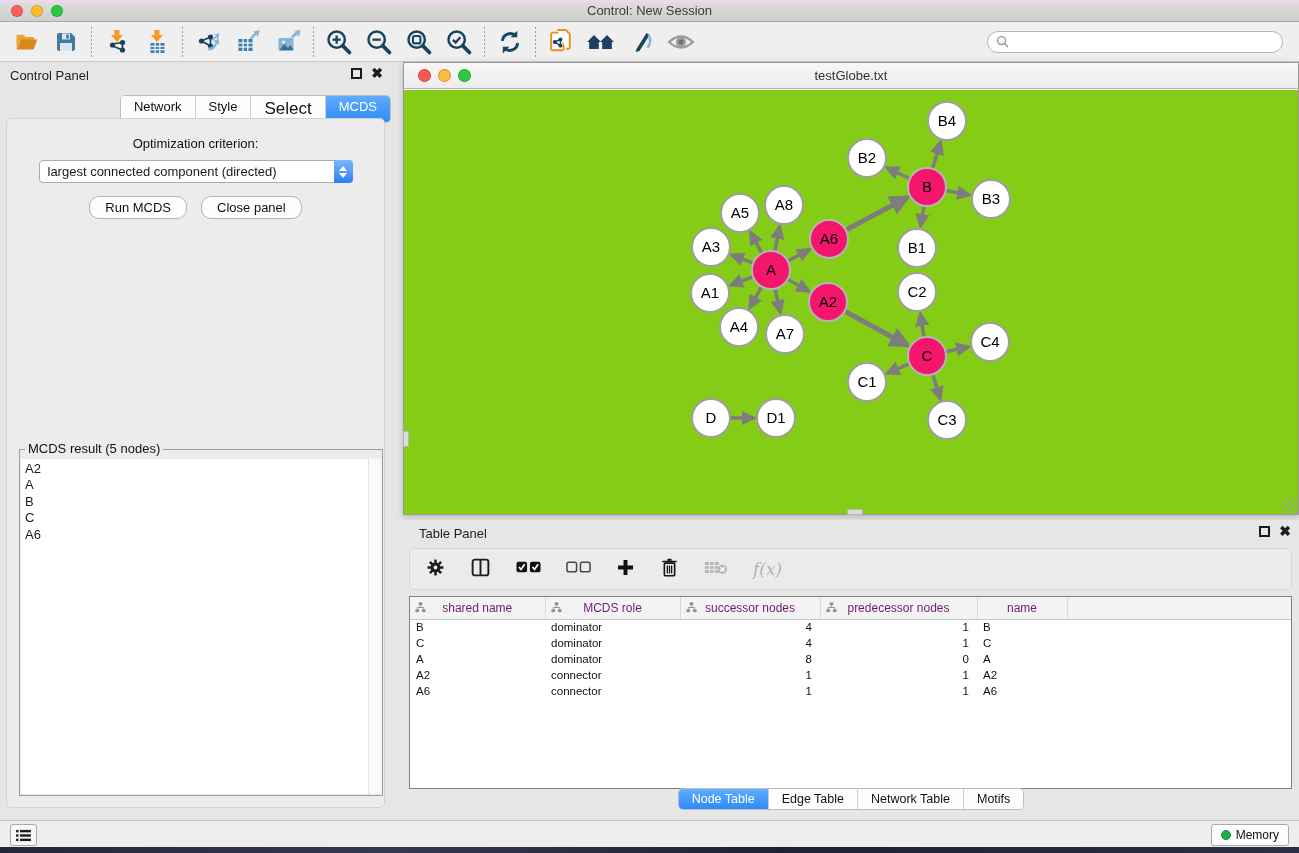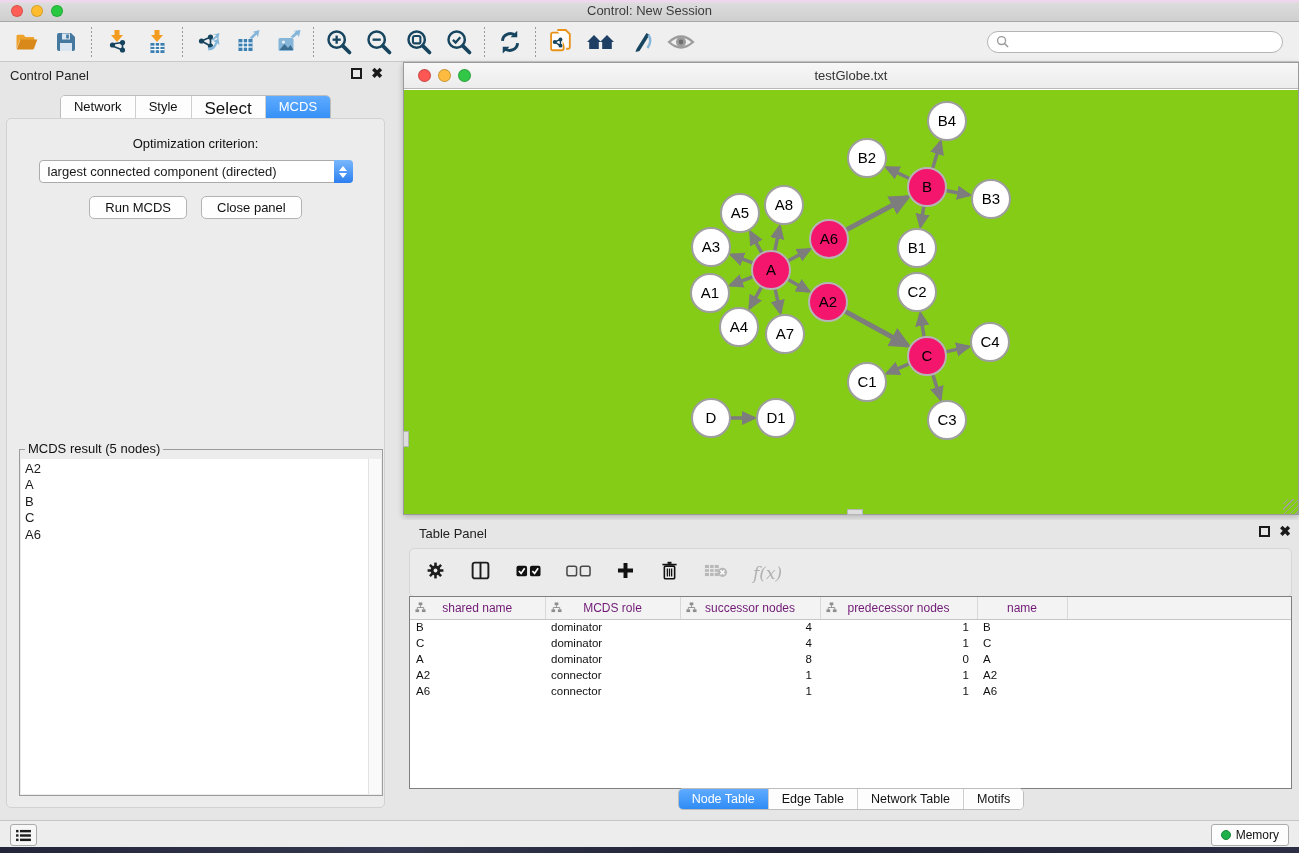--- a/index.html
+++ b/index.html
@@ -28,37 +28,37 @@
   .searchwrap input{border:none;outline:none;flex:1;font-size:12px;background:transparent;margin-left:5px;
                     font-family:"Liberation Sans",sans-serif;}
 
   
   .control-panel{position:absolute;left:0;top:62px;width:391px;height:758px;background:#e6e6e6;}
   .panel-head{position:relative;height:26px;}
   .panel-head .ptitle{position:absolute;left:10px;top:6px;font-size:13px;color:#222;}
   .wbtns{position:absolute;right:8px;top:6px;display:flex;gap:9px;align-items:center;}
   .float-ic{width:11px;height:11px;border:2px solid #1a1a1a;display:inline-block;}
   .close-ic{font-size:14px;font-weight:bold;color:#1a1a1a;line-height:11px;}
-  .tabsrow{position:absolute;left:0;top:33px;width:100%;display:flex;justify-content:center;}
+  .tabsrow{position:absolute;left:0;top:33px;width:100%;display:flex;justify-content:flex-end;}
   .tabgroup{display:inline-flex;border:1px solid #bdbdbd;border-radius:5px;overflow:hidden;background:#fff;}
   .tab{padding:3px 13px;font-size:13px;background:#fdfdfd;border-right:1px solid #cfcfcf;color:#111;}
   .tab:last-child{border-right:none;}
   .tab.active{background:linear-gradient(#5fabff,#2f8cf5);color:#fff;}
   .cp-content{position:absolute;left:6px;top:56px;width:379px;height:690px;background:#ececec;
               border:1px solid #d2d2d2;border-radius:5px;}
   .opt-label{margin-top:17px;text-align:center;font-size:13px;color:#111;}
   .combo{margin:9px auto 0;width:314px;height:23px;background:#fff;border:1px solid #ababab;border-radius:4px;
          display:flex;align-items:center;position:relative;}
   .combo .cval{flex:1;font-size:13px;padding-left:8px;white-space:nowrap;overflow:hidden;}
   .combo .stepper{width:19px;height:23px;margin:-1px -1px -1px 0;border-radius:0 4px 4px 0;
          background:linear-gradient(#79b8fd,#2d7ff0);display:flex;flex-direction:column;align-items:center;justify-content:center;gap:2px;}
   .stepper .up{width:0;height:0;border-left:4px solid transparent;border-right:4px solid transparent;border-bottom:5px solid #fff;}
   .stepper .dn{width:0;height:0;border-left:4px solid transparent;border-right:4px solid transparent;border-top:5px solid #fff;}
   .btnrow{margin-top:13px;display:flex;justify-content:center;gap:14px;}
-  .pbtn{background:#fefefe;border:1px solid #b3b3b3;border-radius:5px;font-size:13px;padding:3px 15px;color:#111;}
+  .pbtn{background:#fefefe;border:1px solid #b3b3b3;border-radius:10px;font-size:13px;padding:3px 15px;color:#111;}
   .result-box{position:absolute;left:12px;top:330px;width:364px;height:347px;border:1px solid #9c9c9c;background:#ececec;}
   .result-legend{position:absolute;left:5px;top:-9px;background:#ececec;font-size:13px;padding:0 3px;color:#111;}
   .result-list{position:absolute;left:1px;right:14px;top:9px;bottom:1px;background:#fff;overflow:hidden;
                font-size:13px;line-height:16.4px;padding:2px 0 0 4px;}
   .result-scroll{position:absolute;right:1px;top:9px;bottom:1px;width:13px;background:#fafafa;border-left:1px solid #e2e2e2;}
 
   
   .netwin{position:absolute;left:403px;top:62px;width:896px;height:453px;background:#fff;
           border:1px solid #9a9a9a;box-shadow:0 2px 6px rgba(0,0,0,.22);}
   .netwin .whead{position:absolute;left:0;top:0;right:0;height:26px;
@@ -70,21 +70,21 @@
   .netwin .wtitle{position:absolute;left:0;right:0;text-align:center;font-size:13px;color:#333;}
   .netcanvas{position:absolute;left:0;top:27px;right:0;bottom:0;background:#84cc16;overflow:hidden;}
   .grip-l{position:absolute;left:-1px;top:368px;width:6px;height:16px;background:#ddd;border:1px solid #b5b5b5;}
   .grip-b{position:absolute;left:443px;bottom:-1px;width:16px;height:6px;background:#ddd;border:1px solid #b5b5b5;}
   .grip-c{position:absolute;right:0;bottom:0;width:15px;height:15px;
           background:repeating-linear-gradient(135deg,transparent 0 3px,#9f9f9f 3px 4px);}
 
   
   .table-panel{position:absolute;left:403px;top:520px;width:896px;height:295px;background:#e6e6e6;}
   .table-panel .ptitle{position:absolute;left:16px;top:6px;font-size:13px;color:#222;}
-  .tp-toolbar{position:absolute;left:6px;right:7px;top:28px;height:49px;background:#ebebeb;
+  .tp-toolbar{position:absolute;left:6px;right:7px;top:28px;height:42px;background:#ebebeb;
               border:1px solid #d6d6d6;border-radius:5px;display:flex;align-items:center;padding-left:16px;gap:25px;}
   .fx{font-family:"DejaVu Serif",serif;font-style:italic;font-size:17px;color:#b0b0b0;}
   .tp-tablewrap{position:absolute;left:6px;right:7px;top:76px;height:193px;background:#fff;border:1px solid #7f7f7f;overflow:hidden;}
   table.ntable{border-collapse:collapse;width:100%;table-layout:fixed;}
   .ntable th{height:22px;background:#f3f3f3;border-bottom:1px solid #c6c6c6;border-right:1px solid #d8d8d8;
              font-size:12px;font-weight:normal;color:#701a75;position:relative;text-align:center;padding:0;}
   .ntable th.filler{border-right:none;}
   .ntable th .hic{position:absolute;left:5px;top:5px;}
   .ntable td{font-size:11.5px;height:16px;padding:0 8px 0 6px;color:#111;white-space:nowrap;overflow:hidden;}
   .ntable td.num{text-align:right;}

